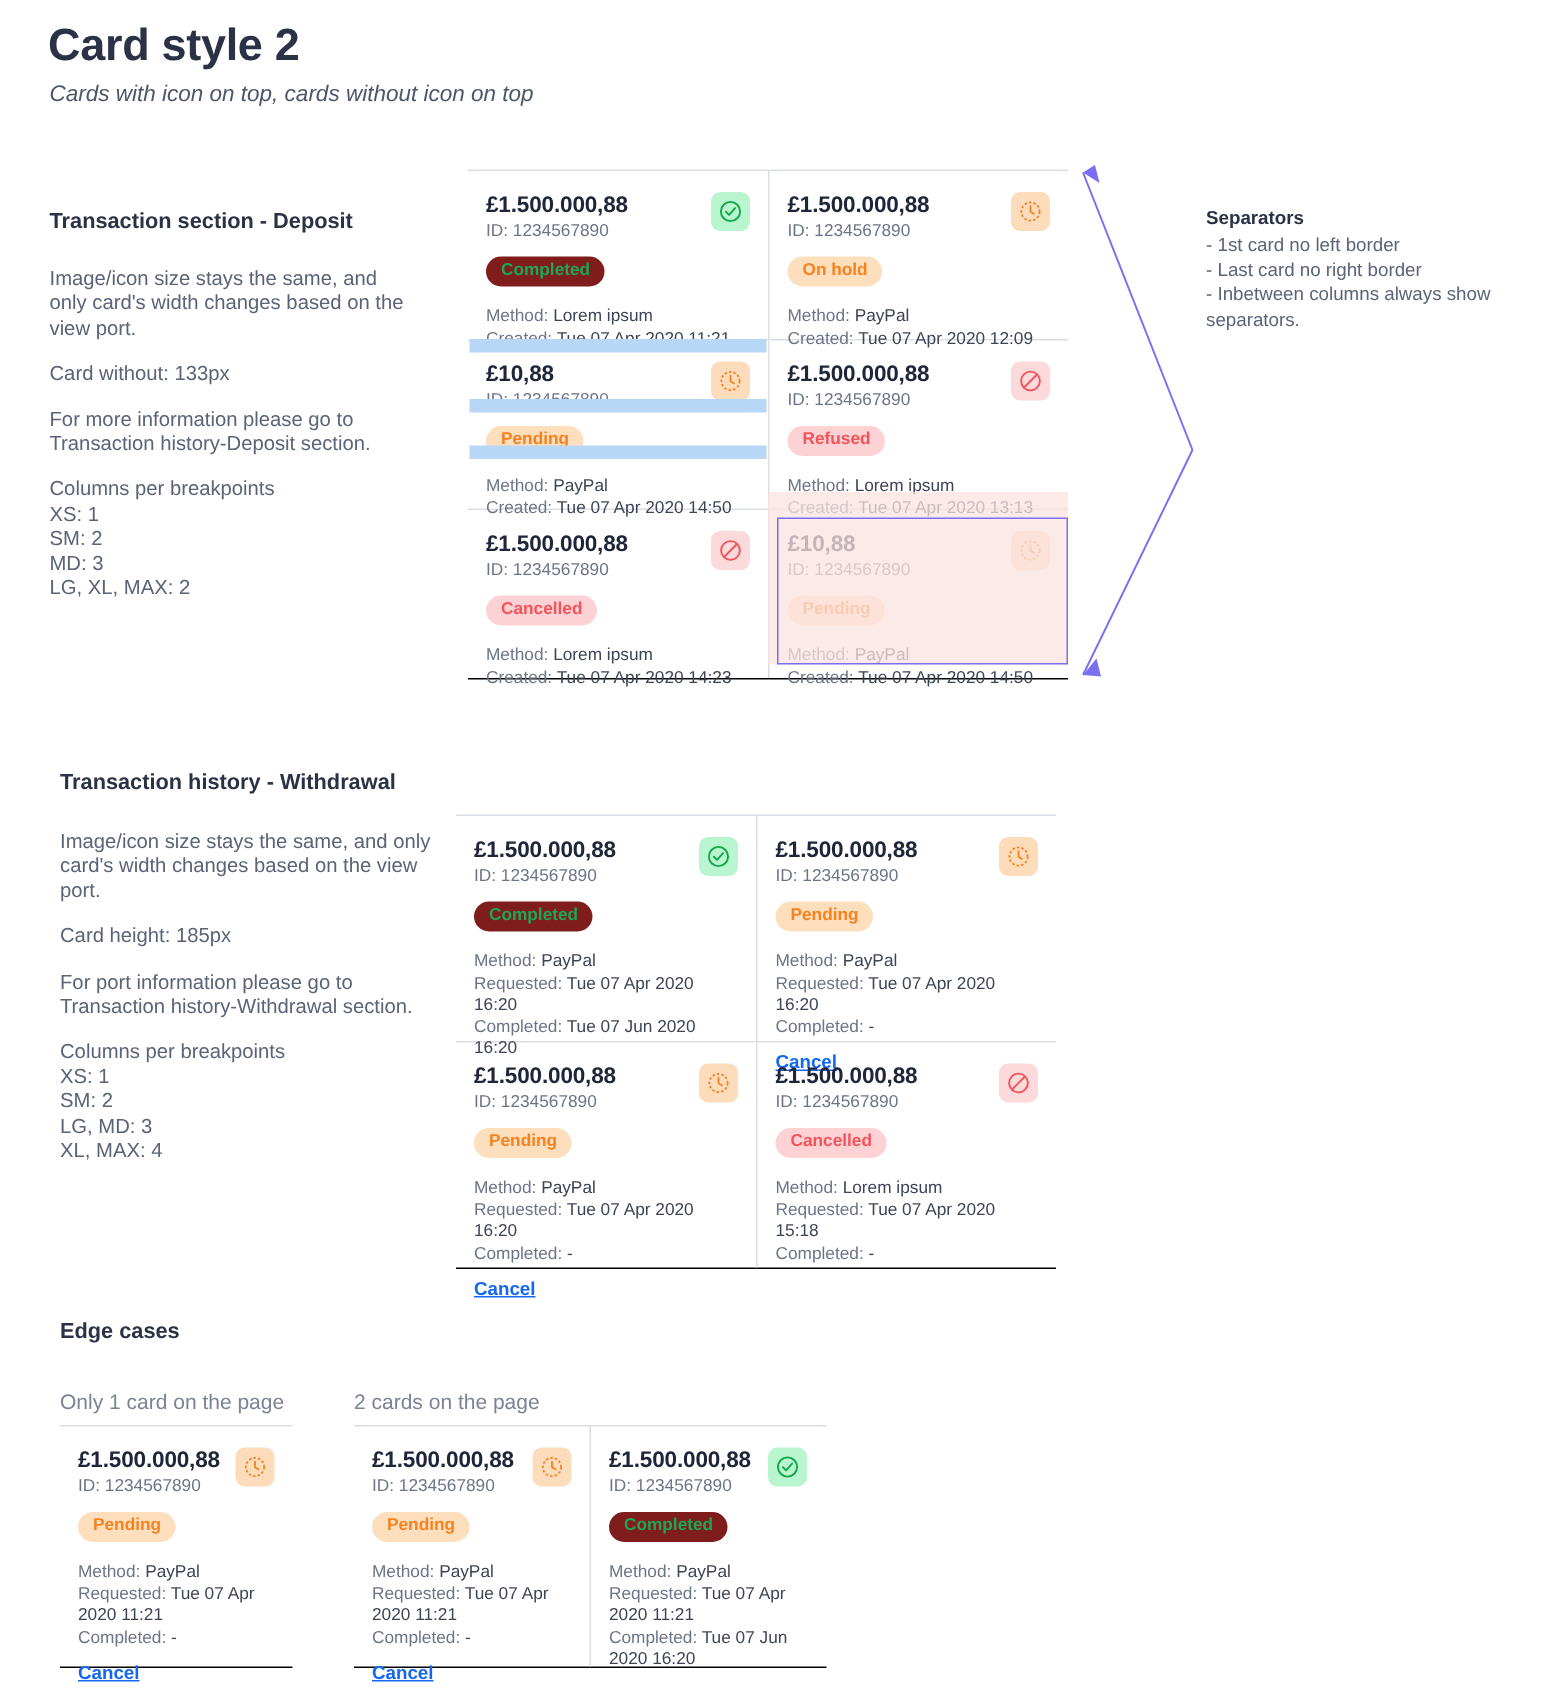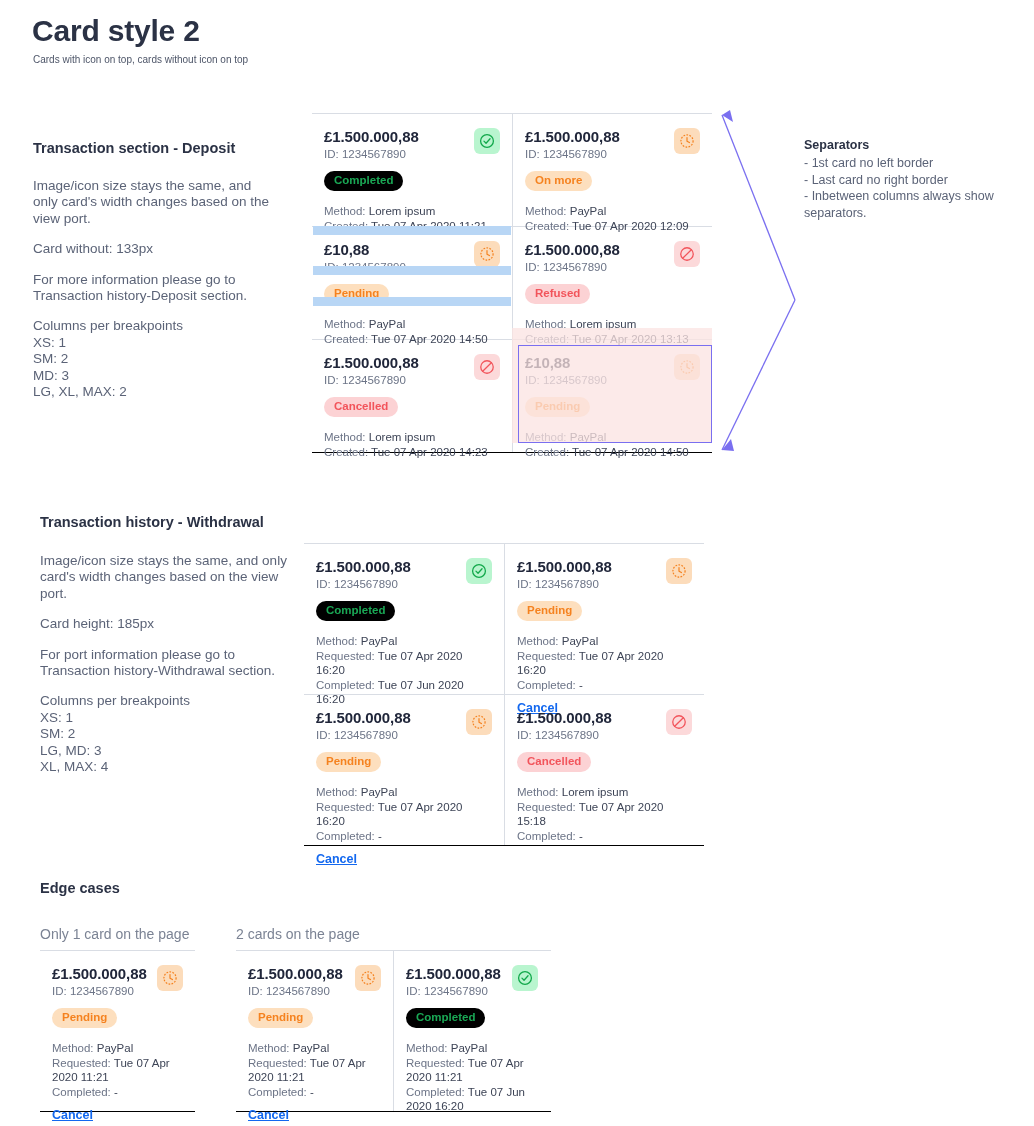--- a/index.html
+++ b/index.html
@@ -13,21 +13,21 @@
   .page { position: relative; width: 1034px; height: 965px; }
 
   
   .page-title {
     position: absolute; left: 32px; top: 14px;
     font-size: 30px; font-weight: bold; color: #2b3245;
     letter-spacing: -0.2px;
   }
   .page-subtitle {
     position: absolute; left: 33px; top: 54px;
-    font-size: 10px; color: #4d5568;
+    font-size: 15px; font-style: italic; color: #4d5568;
   }
 
   
   .note-title { font-size: 14.5px; font-weight: bold; color: #2b3245; }
   .note-body { font-size: 13.5px; color: #5b6377; line-height: 16.4px; }
   .note-body p { margin-bottom: 14px; }
   .note-body p:last-child { margin-bottom: 0; }
 
   
   .grid {
@@ -47,21 +47,21 @@
   }
   .card-top { display: flex; align-items: flex-start; justify-content: space-between; }
   .amount { font-size: 15px; font-weight: bold; color: #20263a; letter-spacing: -0.1px; }
   .card-id { font-size: 11.5px; color: #6c7487; margin-top: 3px; }
 
   .badge {
     display: inline-block; margin-top: 11px;
     padding: 3px 10px 4px 10px; border-radius: 11px;
     font-size: 11.5px; font-weight: bold; line-height: 13px;
   }
-  .badge-completed { background: #000000; color: #1aa855; }
+  .badge-completed { background: #7f1d1d; color: #1aa855; }
   .badge-onhold,
   .badge-pending  { background: #fddfbe; color: #f5821f; }
   .badge-refused,
   .badge-cancelled{ background: #fcd2d4; color: #f2545b; }
 
   .meta { margin-top: 13px; font-size: 11.5px; color: #6c7487; line-height: 14.6px; }
   .meta .k { color: #6c7487; }
   .meta .v { color: #3d4456; }
 
   .cancel-link {
@@ -141,21 +141,21 @@
               <div>
                 <div class="amount">£1.500.000,88</div>
                 <div class="card-id">ID: 1234567890</div>
               </div>
               <div class="icon-tile tile-orange">
                 <svg width="16" height="16" viewBox="0 0 20 20">
                   <circle cx="10" cy="10" r="7.6" fill="none" stroke="#f5821f" stroke-width="1.5" stroke-dasharray="2.1 1.7"></circle>
                   <path d="M10 5.6 L10 10.2 L13 12" fill="none" stroke="#f5821f" stroke-width="1.5" stroke-linecap="round" stroke-linejoin="round"></path>
                 </svg>
               </div>
-            </div><div class="badge badge-onhold">On more</div><div class="meta">
+            </div><div class="badge badge-onhold">On hold</div><div class="meta">
               <div><span class="k">Method:</span> <span class="v">PayPal</span></div>
               <div><span class="k">Created:</span> <span class="v">Tue 07 Apr 2020 12:09</span></div>
             </div></div>
         </div>
       </div>
       <div class="grid-row">
         <div class="cell" style="width:200px;height:112px;">
           <div class="card"><div class="card-top">
               <div>
                 <div class="amount">£10,88</div>

